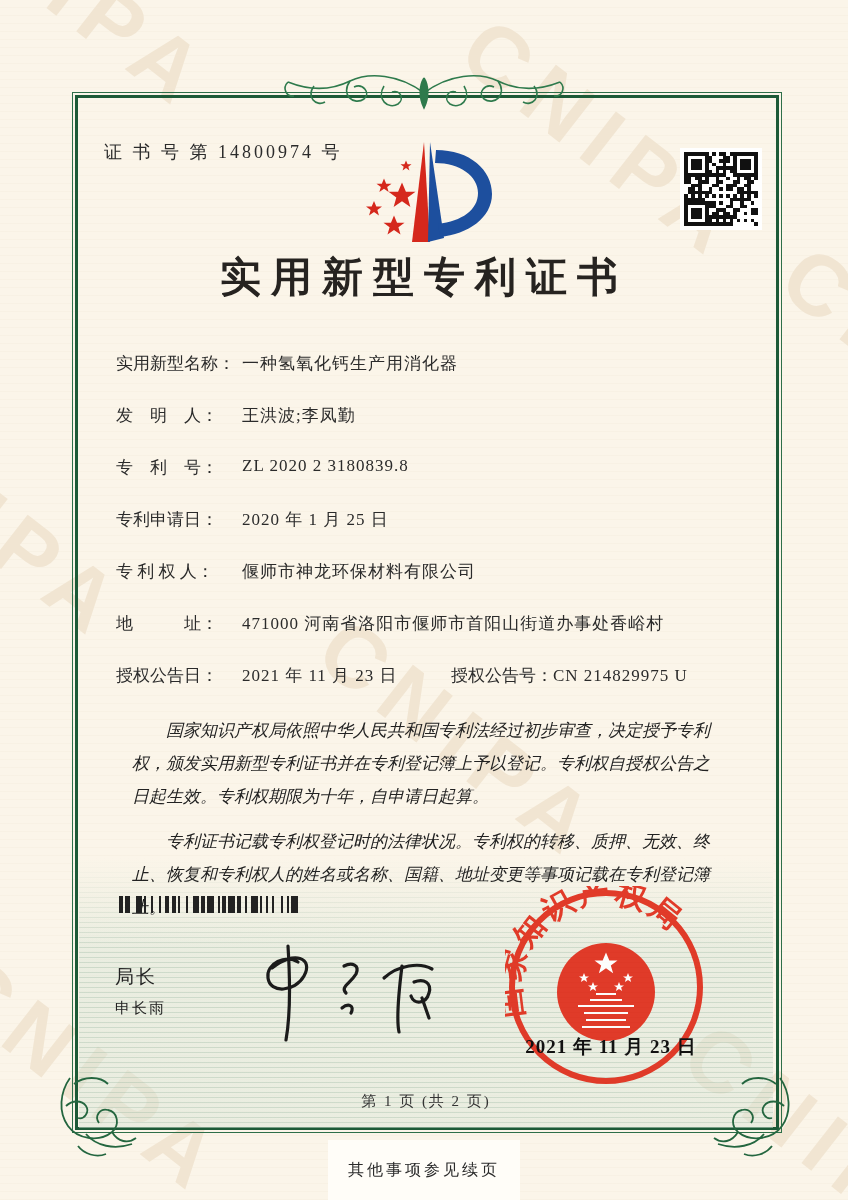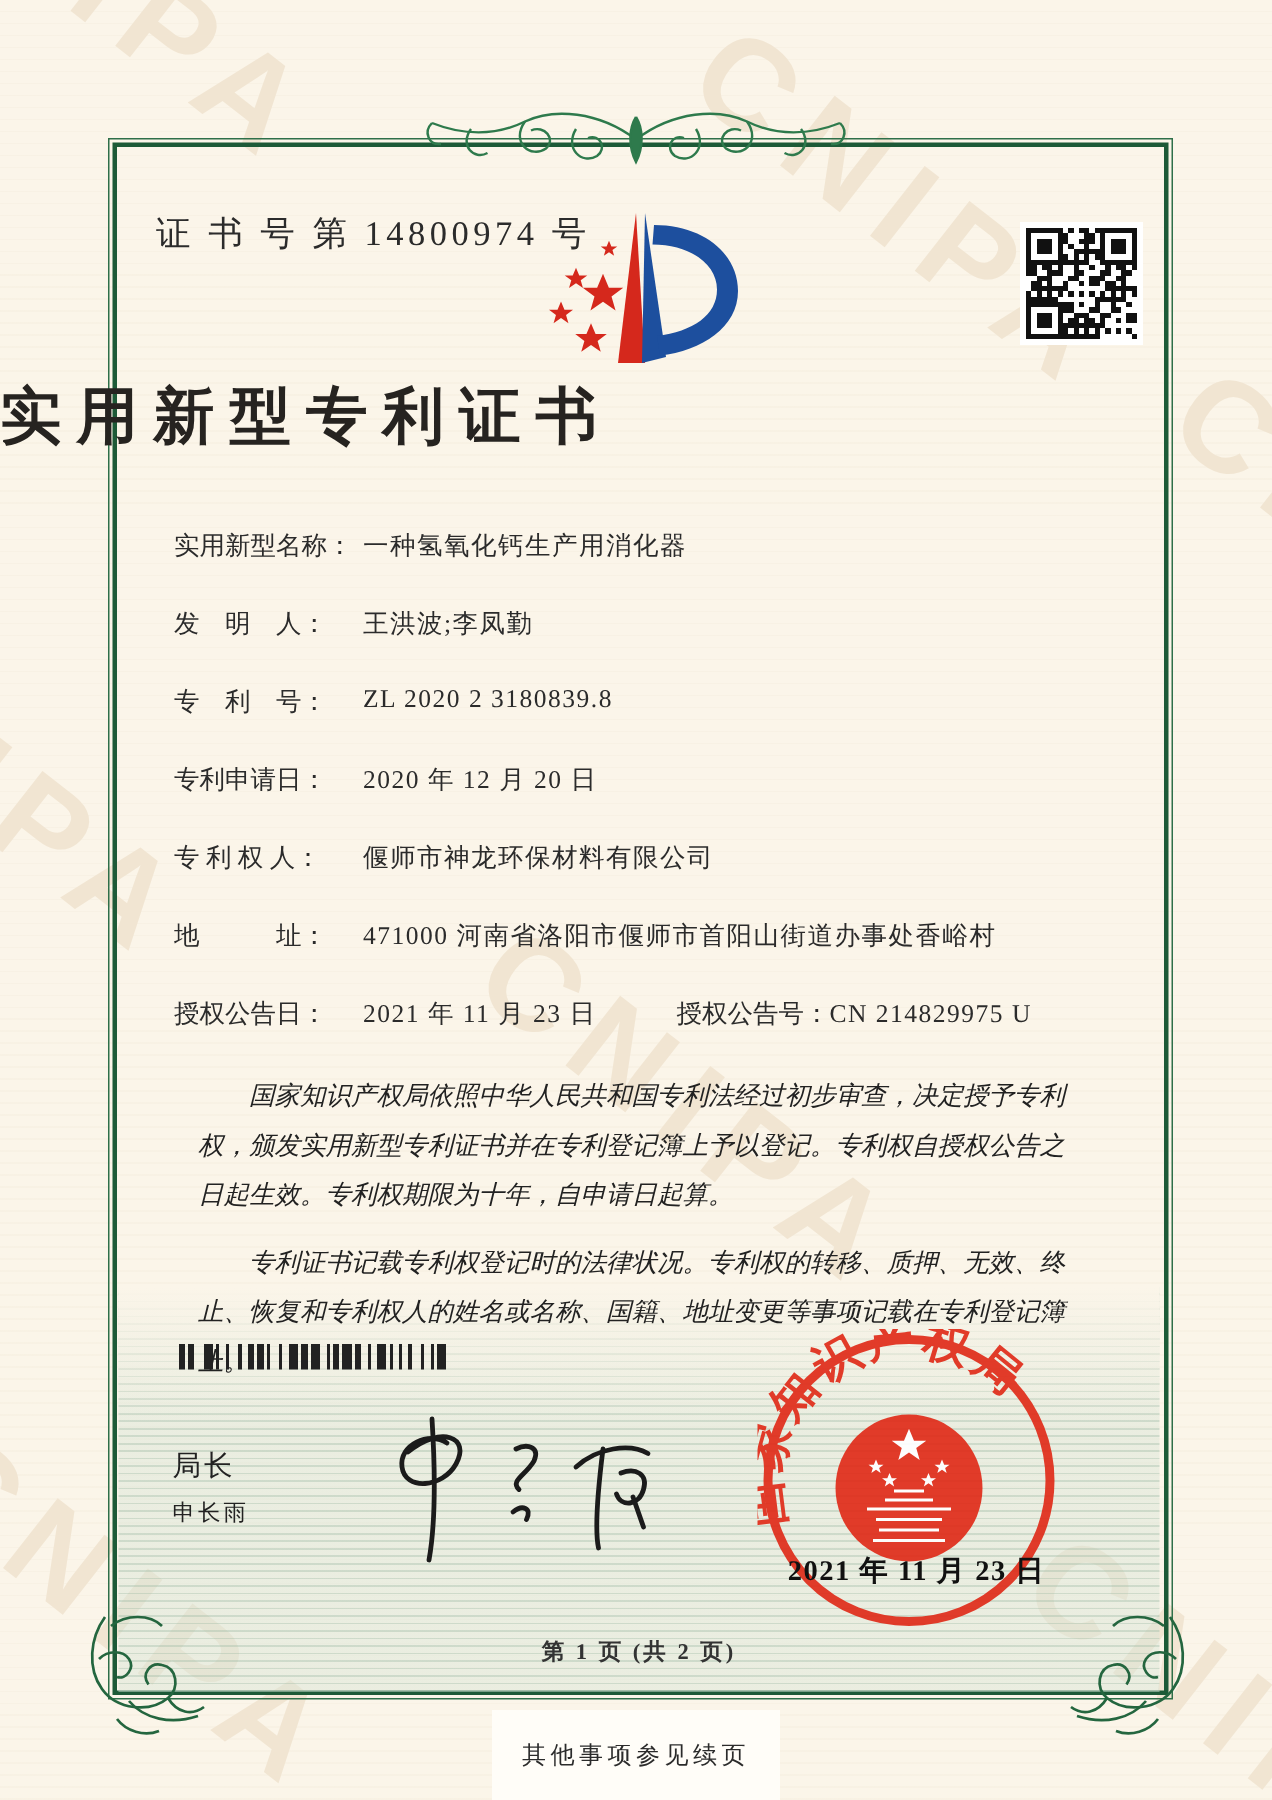--- a/index.html
+++ b/index.html
@@ -15,44 +15,44 @@
          border:1px solid #2e6f49;z-index:2;}
   .frame-inner{position:absolute;left:2px;top:2px;right:2px;bottom:2px;border:3px solid #1d5a37;}
   
   .guilloche{position:absolute;left:79px;top:858px;width:694px;height:270px;z-index:2;
      background:
        repeating-linear-gradient(0deg, rgba(140,175,152,0.30) 0 1px, rgba(255,255,255,0) 1px 5px),
        linear-gradient(0deg, rgba(214,228,214,0.45), rgba(214,228,214,0.45));}
   .guilloche::before{content:"";position:absolute;left:0;top:0;right:0;height:90px;
      background:linear-gradient(to bottom,#fbf5e9 0%,rgba(251,245,233,0) 100%);}
   .content{position:absolute;left:0;top:0;width:848px;height:1200px;z-index:3;}
-  .cert-no{position:absolute;left:104px;top:140px;font-size:23px;letter-spacing:3px;color:#2b2b2b;}
+  .cert-no{position:absolute;left:104px;top:140px;font-size:18px;letter-spacing:3px;color:#2b2b2b;}
   .logo{position:absolute;left:350px;top:136px;}
   .qr{position:absolute;left:680px;top:148px;width:74px;height:74px;background:#fff;padding:4px;}
-  .title{position:absolute;left:0;top:250px;width:848px;text-align:left;
+  .title{position:absolute;left:0;top:250px;width:848px;text-align:center;
          font-size:41px;font-weight:bold;letter-spacing:10px;color:#262320;}
   .fields{position:absolute;left:116px;top:352px;width:630px;}
   .field-row{position:relative;height:52px;font-size:17px;color:#2b2b2b;}
   .flabel{display:inline-block;width:126px;vertical-align:top;}
   .fvalue{letter-spacing:1px;}
   .grant-second{position:absolute;left:335px;top:0;}
   .paras{position:absolute;left:120px;top:702px;width:616px;font-size:17px;line-height:33px;
          font-style:italic;color:#222;}
   .paras p{margin:12px;text-indent:2em;}
   .barcode{position:absolute;left:119px;top:896px;}
   .dir-title{position:absolute;left:115px;top:964px;font-family:Liberation Mono, monospace;
              font-size:19px;letter-spacing:2px;color:#222;}
   .dir-name{position:absolute;left:115px;top:999px;font-family:"Liberation Sans",sans-serif;
             font-size:15px;letter-spacing:2px;color:#222;}
   .sig{position:absolute;left:232px;top:938px;}
   .seal{position:absolute;left:505px;top:886px;}
   .seal-date{position:absolute;left:516px;top:1034px;width:190px;text-align:center;
              font-size:19px;font-weight:bold;letter-spacing:1px;color:#111;}
   .pagenum{position:absolute;left:72px;top:1092px;width:708px;text-align:center;
-           font-size:15px;letter-spacing:2px;color:#333;font-weight:bold;}
+           font-size:15px;letter-spacing:2px;color:#333;}
   .footer{position:absolute;left:0;top:1140px;width:848px;text-align:center;}
   .footer span{display:inline-block;background:#fffdf8;padding:20px 20px;font-size:16px;
                letter-spacing:3px;color:#2b2b2b;}
   .orn-top{position:absolute;left:264px;top:66px;z-index:3;}
   .orn-bl{position:absolute;left:56px;top:1072px;z-index:3;}
   .orn-br{position:absolute;left:712px;top:1072px;z-index:3;transform:scaleX(-1);}
 </style>
 </head>
 <body>
 
@@ -296,21 +296,21 @@
       <div class="field-row">
         <span class="flabel">实用新型名称：</span><span class="fvalue">一种氢氧化钙生产用消化器</span>
       </div>
       <div class="field-row">
         <span class="flabel">发　明　人：</span><span class="fvalue">王洪波;李凤勤</span>
       </div>
       <div class="field-row">
         <span class="flabel">专　利　号：</span><span class="fvalue">ZL 2020 2 3180839.8</span>
       </div>
       <div class="field-row">
-        <span class="flabel">专利申请日：</span><span class="fvalue">2020 年 12 月 20 日</span>
+        <span class="flabel">专利申请日：</span><span class="fvalue">2020 年 1 月 25 日</span>
       </div>
       <div class="field-row">
         <span class="flabel">专 利 权 人：</span><span class="fvalue">偃师市神龙环保材料有限公司</span>
       </div>
       <div class="field-row">
         <span class="flabel">地　　　址：</span><span class="fvalue">471000  河南省洛阳市偃师市首阳山街道办事处香峪村</span>
       </div>
       <div class="field-row">
         <span class="flabel">授权公告日：</span><span class="fvalue">2021 年 11 月 23 日</span>
         <span class="grant-second">

